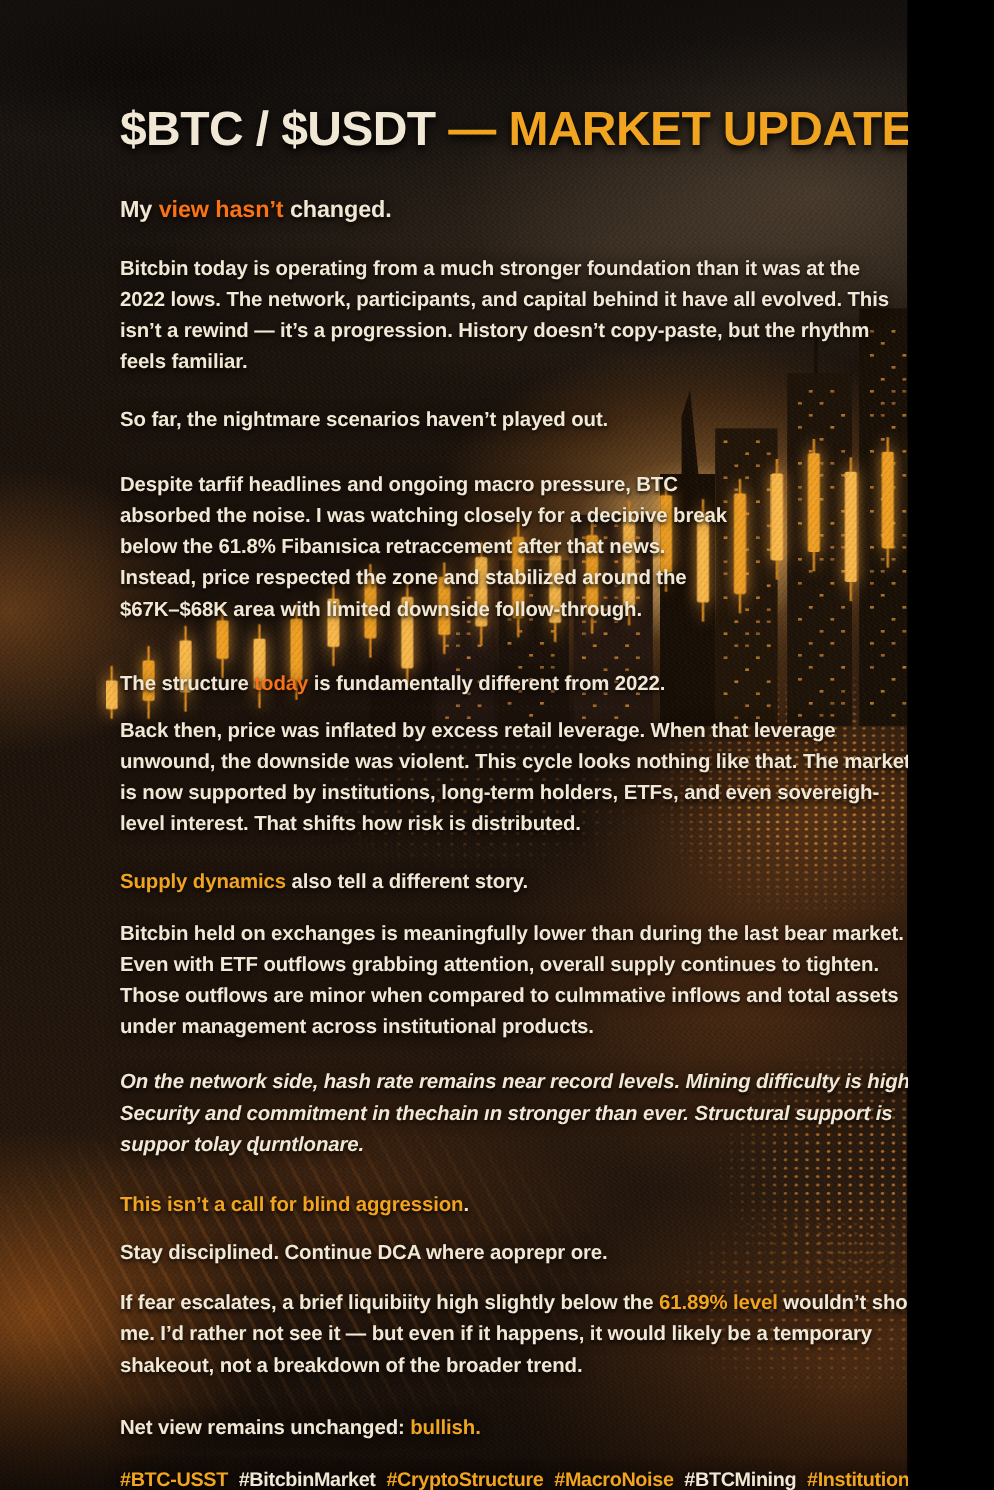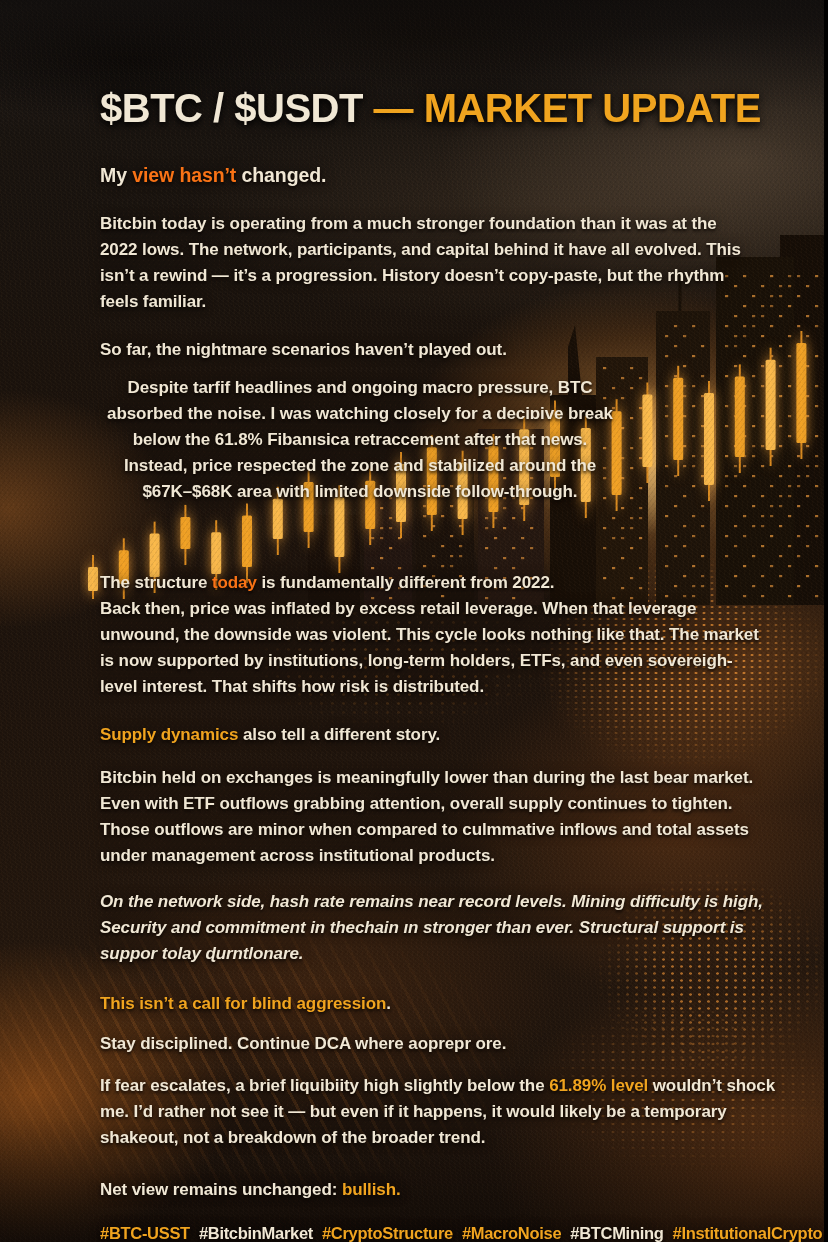--- a/index.html
+++ b/index.html
@@ -1,17 +1,17 @@
 <!DOCTYPE html>
 <html><head>
 <meta charset="utf-8">
 <style>
   html,body{margin:0;padding:0;background:#000;}
   .canvas{
-    position:relative;width:824px;height:1242px;overflow:hidden;
+    position:relative;width:756px;height:1242px;overflow:hidden;
     background:#16100b;
     font-family:"Liberation Sans","DejaVu Sans",sans-serif;
   }
   
   .bg-base{
     position:absolute;inset:0;
     background:
       radial-gradient(300px 90px at 16% 5%, rgba(14,11,9,.95), transparent 70%),
       radial-gradient(420px 130px at 52% 3%, rgba(22,17,13,.9), transparent 70%),
       radial-gradient(430px 200px at 90% 13%, rgba(128,106,82,.40), transparent 70%),
@@ -66,22 +66,22 @@
        line-height:26px;letter-spacing:-.1px;
        text-shadow:0 2px 3px rgba(12,7,3,.9), 0 0 12px rgba(0,0,0,.55);}
   .gold{color:#f0a41f;}
   .tan{color:#f97316;text-align:right;}
   .cream{color:#f0e7d4;}
   .b-title{top:58px;font-size:40px;line-height:46px;letter-spacing:-.5px;white-space:nowrap;
            color:#f3ead9;text-shadow:0 3px 6px rgba(0,0,0,.9),0 0 14px rgba(0,0,0,.6);}
   .b-lede{top:142px;font-size:19.5px;}
   .b-found{top:194px;width:650px;}
   .b-night{top:320px;width:650px;}
-  .b-macro{top:358px;width:520px;text-align:center;}
-  .b-hstruct{top:553px;width:680px;}
+  .b-macro{top:374px;width:520px;}
+  .b-hstruct{top:540px;width:680px;}
   .b-2022{top:584px;width:662px;margin-top:12px;}
   .b-hsupply{top:705px;width:680px;}
   .b-psupply{top:748px;width:665px;}
   .b-network{top:872px;width:682px;font-style:italic;}
   .b-haggr{top:974px;width:680px;}
   .b-dca{top:1014px;width:680px;}
   .b-fear{top:1056px;width:706px;}
   .b-close{top:1160px;width:680px;}
   .b-tags{top:1203px;font-size:16.5px;letter-spacing:-.3px;white-space:nowrap;}
   .b-tags span{margin-right:9px;}

